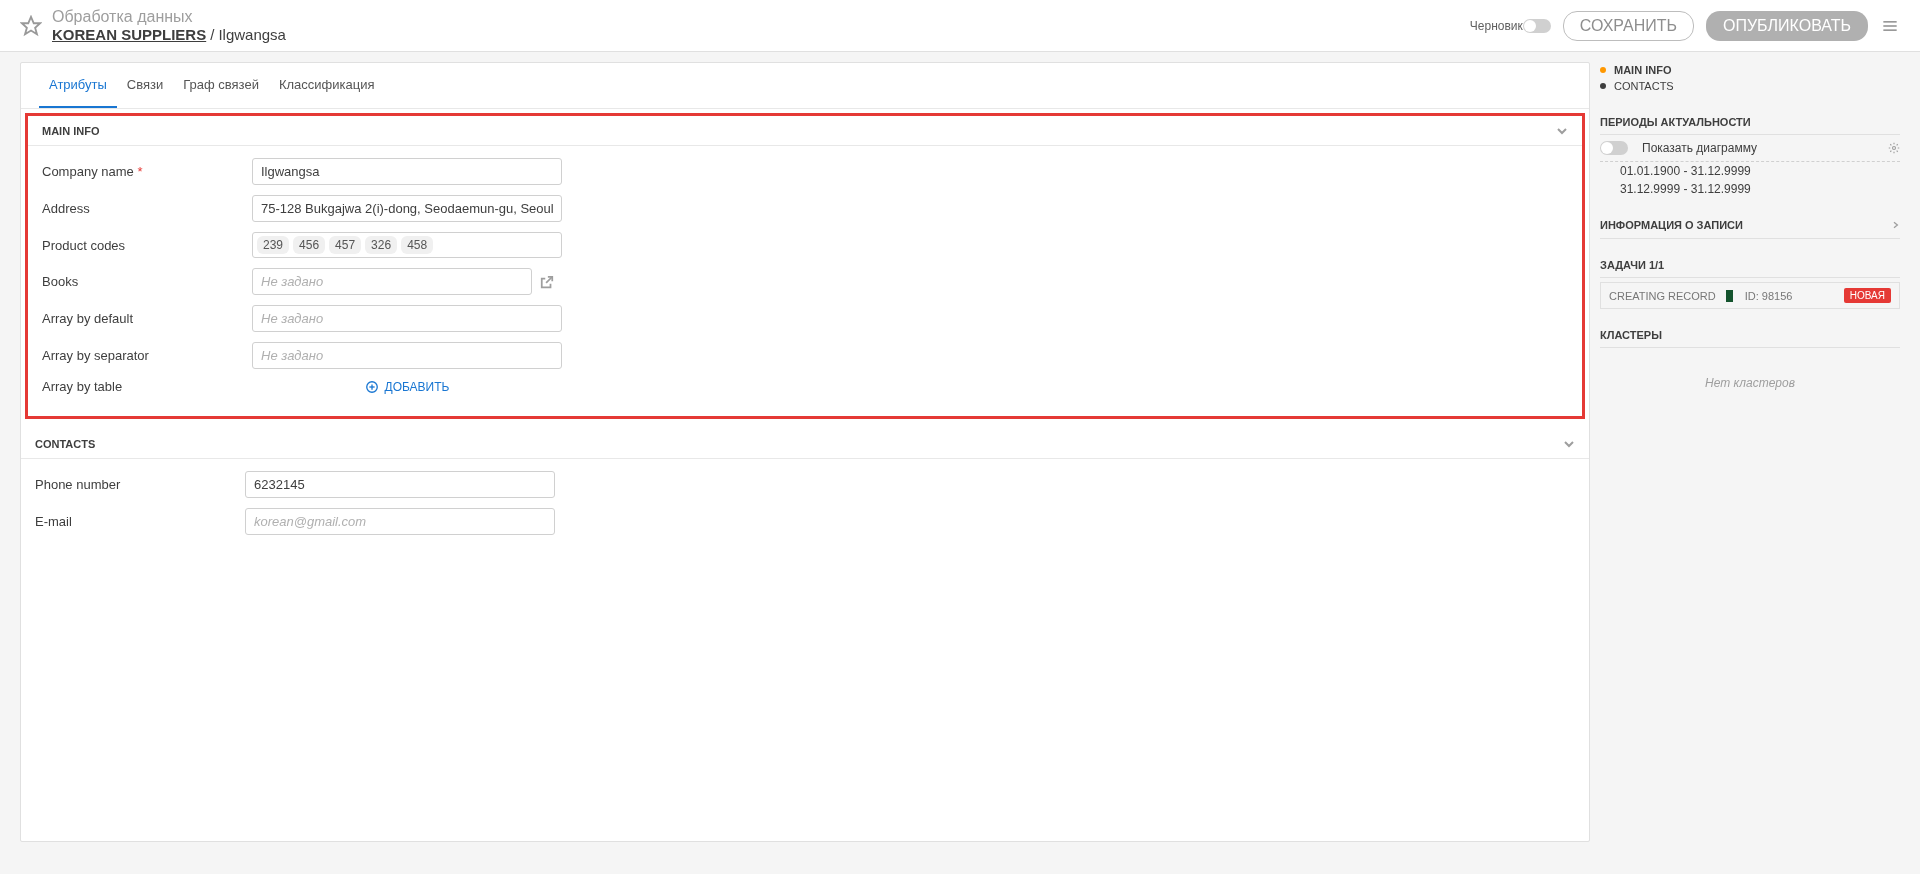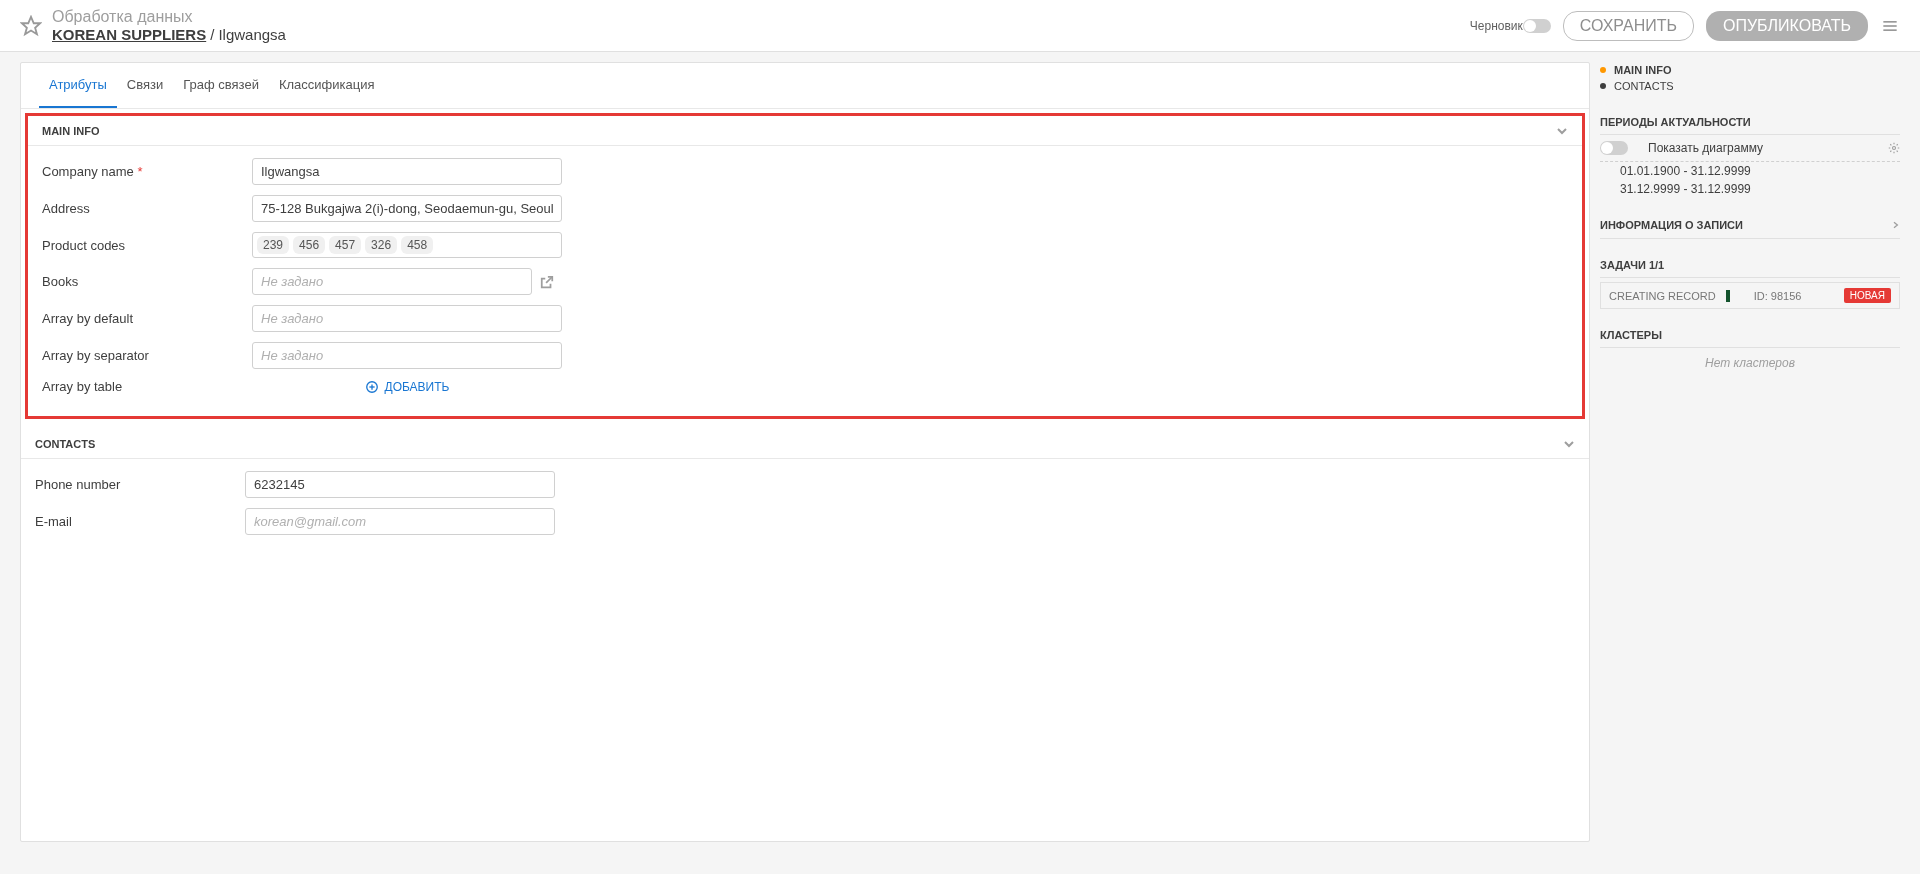--- a/index.html
+++ b/index.html
@@ -281,36 +281,37 @@
     font-size: 11px;
     color: #777;
     margin-top: 4px;
   }
   .task-left {
     display: flex;
     gap: 10px;
     align-items: center;
   }
   .task-sep {
-    border-left: 4px solid #14532d;
-    padding-left: 24px;
+    border-left: 7px solid #14532d;
+    padding-left: 12px;
   }
   .badge-new {
     background: #e53935;
     color: #fff;
     font-size: 10px;
     padding: 2px 6px;
     border-radius: 2px;
   }
   .no-clusters {
     text-align: center;
     font-style: italic;
     font-size: 12px;
     color: #9e9e9e;
     padding: 8px 0;
+    margin-top: 20px;
   }
   .side-spacer { margin-top: 14px; }
 </style>
 </head>
 <body>
 
 <div class="top-header">
   <div class="header-left">
     <svg class="star-icon" viewBox="0 0 24 24">
         <polygon points="12,2 15,9 22,9 16.5,14 18.5,21 12,17 5.5,21 7.5,14 2,9 9,9"></polygon>
@@ -436,21 +437,21 @@
         <span>MAIN INFO</span>
       </div>
       <div class="nav-item">
         <span class="dot"></span>
         <span>CONTACTS</span>
       </div>
     </div>
 
     <div class="side-section-title">ПЕРИОДЫ АКТУАЛЬНОСТИ</div>
     <div class="side-row diagram">
-      <div style="display:flex;align-items:center;gap:20px">
+      <div style="display:flex;align-items:center;gap:14px">
         <div class="toggle"></div>
         <span>Показать диаграмму</span>
       </div>
       <svg class="gear-icon" viewBox="0 0 16 16">
           <circle cx="8" cy="8" r="2"></circle>
           <path d="M8 1v2M8 13v2M1 8h2M13 8h2M3 3l1.5 1.5M11.5 11.5L13 13M3 13l1.5-1.5M11.5 4.5L13 3"></path>
         </svg>
     </div>
     <div class="date-items">
       <div>01.01.1900 - 31.12.9999</div>

